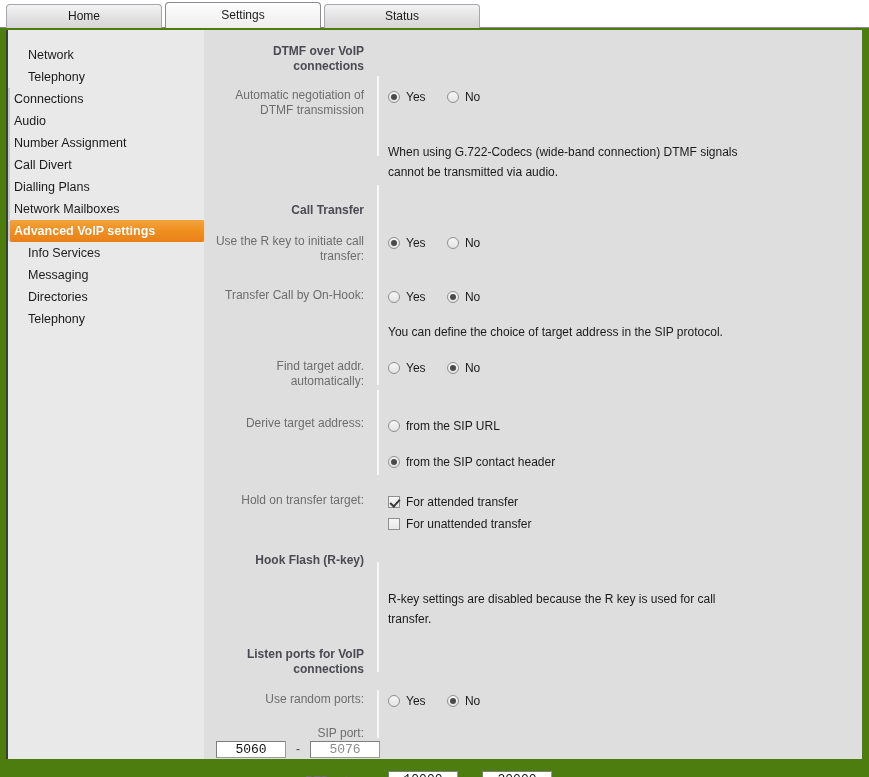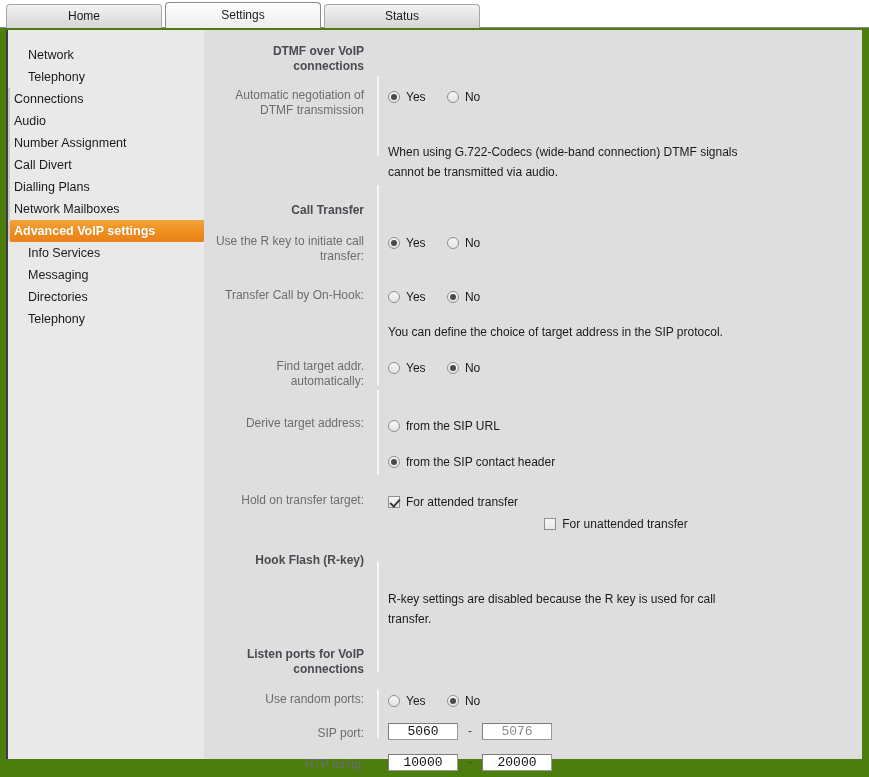--- a/index.html
+++ b/index.html
@@ -395,21 +395,21 @@
 
     <div class="row" style="padding-top:23px;">
       <div class="lab-col">Hold on transfer target:</div>
       <div class="val-col">
         <div>
           <span class="opt">
             <span class="cbox on"></span>
             <span class="opt-label">For attended transfer</span>
           </span>
         </div>
-        <div style="padding-top:5px;text-align:center;">
+        <div style="padding-top:5px;">
           <span class="opt">
             <span class="cbox"></span>
             <span class="opt-label">For unattended transfer</span>
           </span>
         </div>
       </div>
     </div>
 
     <div class="row" style="padding-top:21px;">
       <div class="lab-col section">Hook Flash (R-key)</div>
@@ -435,21 +435,21 @@
           <span class="radio"></span>
           <span class="opt-label">Yes</span>
         </span>
         <span class="opt">
           <span class="radio on"></span>
           <span class="opt-label">No</span>
         </span>
       </div>
     </div>
 
-    <div class="row" style="padding-top:14px;">
+    <div class="row" style="padding-top:14px;flex-direction:column;">
       <div class="lab-col" style="padding-top:3px;">SIP port:</div>
       <div class="val-col">
         <div class="port-row">
           <input class="tin" type="text" value="5060" style="">
           <span class="dash">-</span>
           <input class="tin dim" type="text" value="5076" style="">
         </div>
       </div>
     </div>
 

